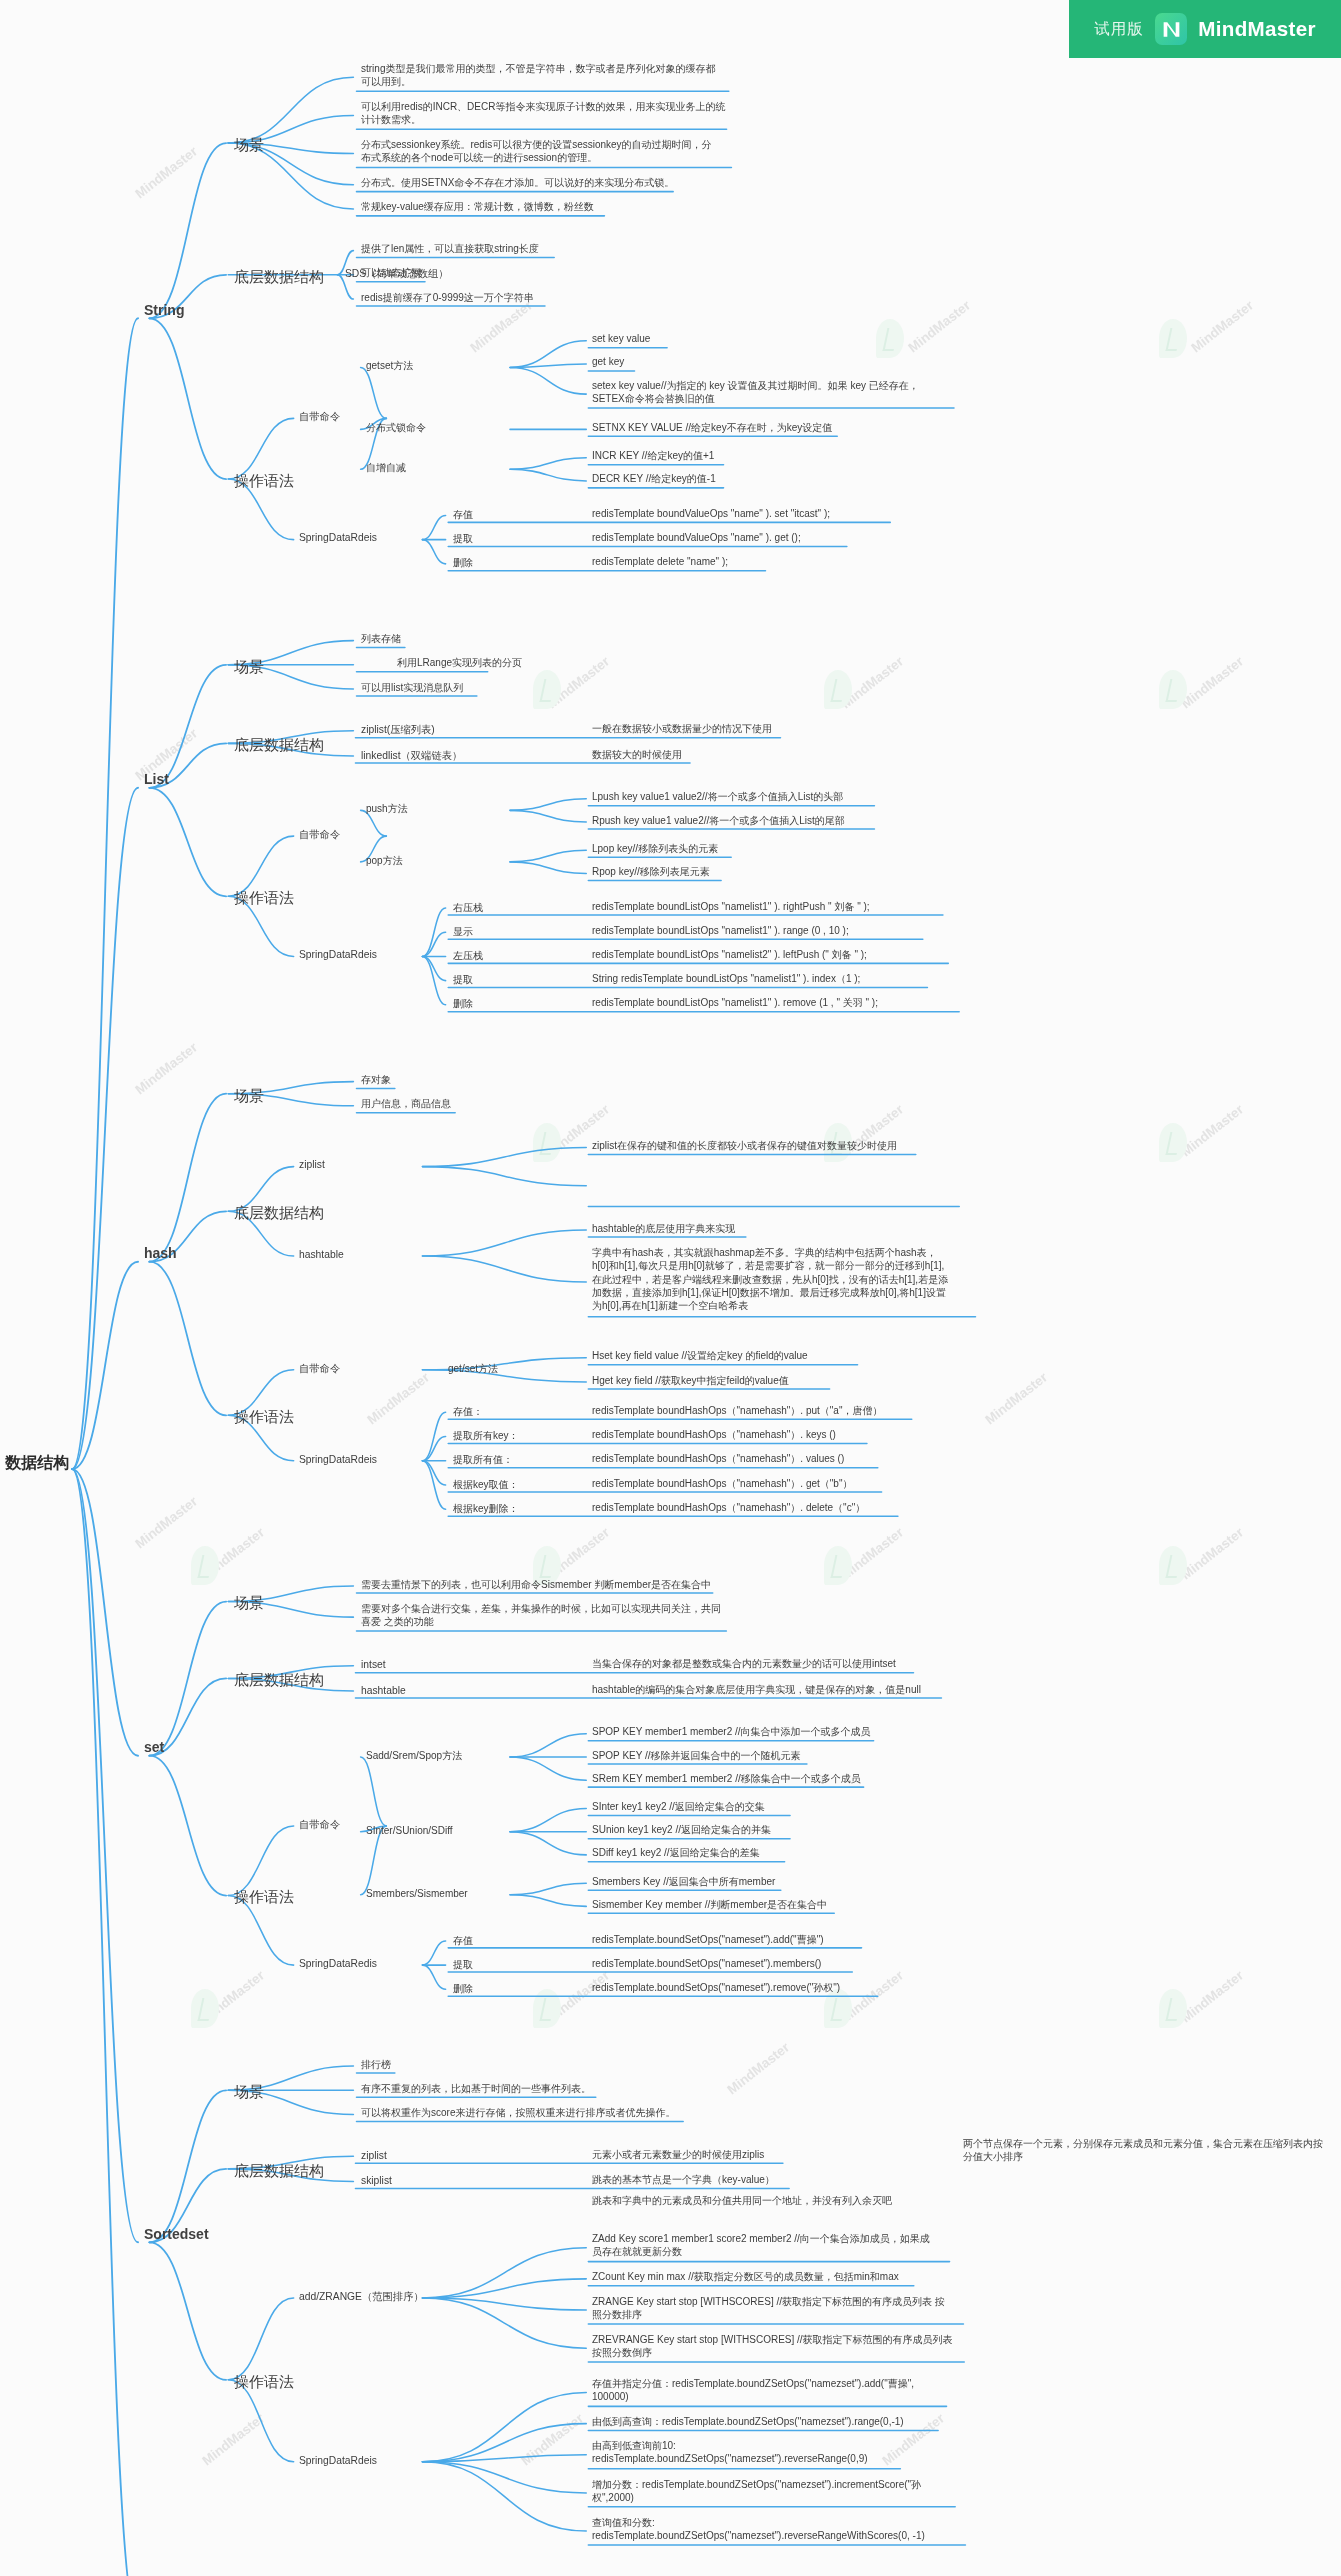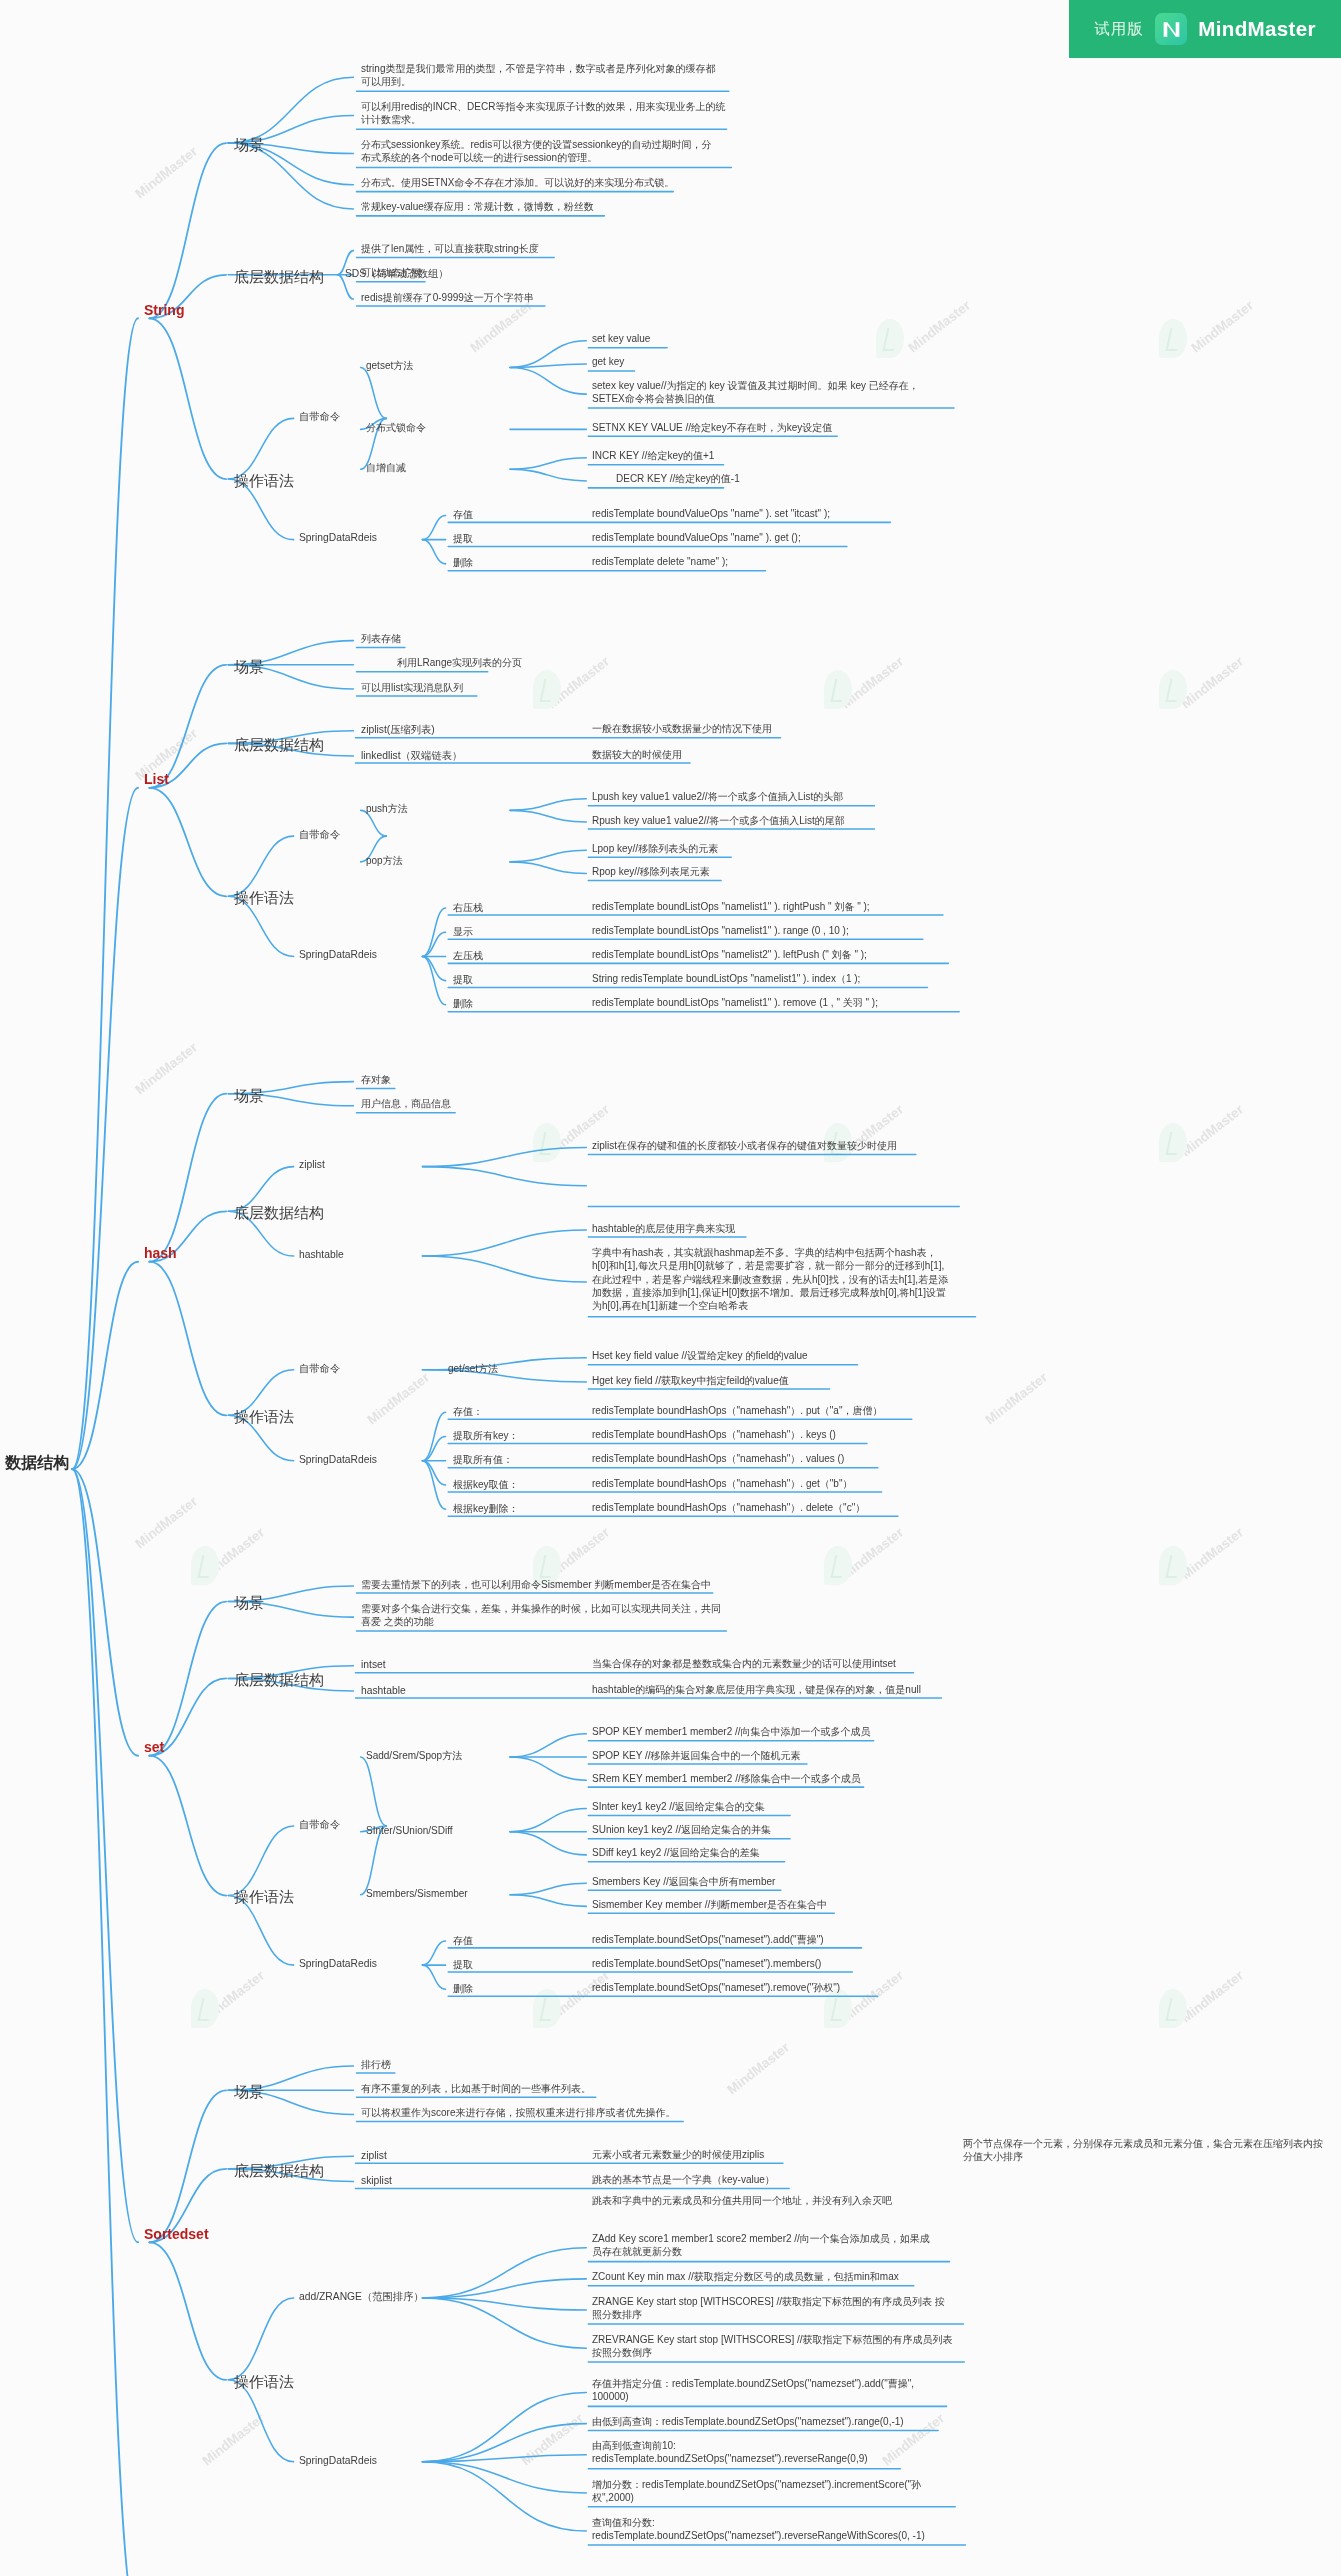--- a/index.html
+++ b/index.html
@@ -84,21 +84,21 @@
     color: #3c3c3c;
   }
   .node.root {
     font-weight: bold;
     font-size: 16px;
     color: #2b2b2b;
   }
   .node.lvl1 {
     font-weight: bold;
     font-size: 14px;
-    color: #b91c1c;
+    color: #404040;
   }
   .node.lvl2 { font-size: 15px; }
   .node.lvl3 { font-size: 10.3px; }
   .node.lvl4 { font-size: 10px; }
   .node.leaf { font-size: 10px; }
 </style>
 </head>
 <body>
 
 <div id="trial-banner">
@@ -367,21 +367,21 @@
     <div class="node lvl3" style="left: 345px; top: 267px;">SDS（简单动态数组）</div>
     <div class="node lvl2" style="left: 234px; top: 267px;">底层数据结构</div>
     <div class="node leaf" style="left: 592px; top: 332px;">set key value</div>
     <div class="node leaf" style="left: 592px; top: 355px;">get key</div>
     <div class="node leaf" style="left: 592px; top: 379px;">setex key value//为指定的 key 设置值及其过期时间。如果 key 已经存在，
 SETEX命令将会替换旧的值</div>
     <div class="node lvl4" style="left: 366px; top: 359px;">getset方法</div>
     <div class="node leaf" style="left: 592px; top: 421px;">SETNX KEY VALUE //给定key不存在时，为key设定值</div>
     <div class="node lvl4" style="left: 366px; top: 421px;">分布式锁命令</div>
     <div class="node leaf" style="left: 592px; top: 449px;">INCR KEY //给定key的值+1</div>
-    <div class="node leaf" style="left: 592px; top: 472px; margin-left: 24px;">DECR KEY //给定key的值-1</div>
+    <div class="node leaf" style="left: 592px; top: 472px;">DECR KEY //给定key的值-1</div>
     <div class="node lvl4" style="left: 366px; top: 461px;">自增自减</div>
     <div class="node lvl3" style="left: 299px; top: 410px;">自带命令</div>
     <div class="node lvl4" style="left: 453px; top: 508px;">存值</div>
     <div class="node leaf" style="left: 592px; top: 507px;">redisTemplate boundValueOps "name" ). set "itcast" );</div>
     <div class="node lvl4" style="left: 453px; top: 532px;">提取</div>
     <div class="node leaf" style="left: 592px; top: 531px;">redisTemplate boundValueOps "name" ). get ();</div>
     <div class="node lvl4" style="left: 453px; top: 556px;">删除</div>
     <div class="node leaf" style="left: 592px; top: 555px;">redisTemplate delete "name" );</div>
     <div class="node lvl3" style="left: 299px; top: 531px;">SpringDataRdeis</div>
     <div class="node lvl2" style="left: 234px; top: 471px;">操作语法</div>

